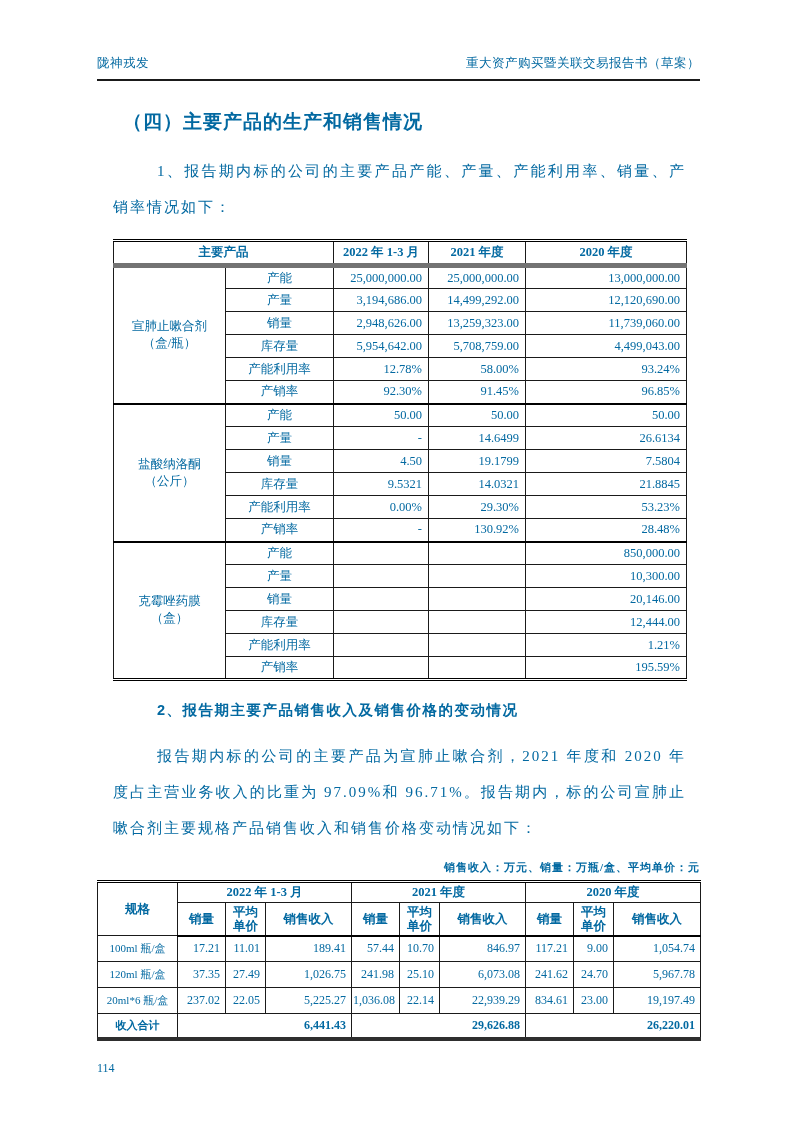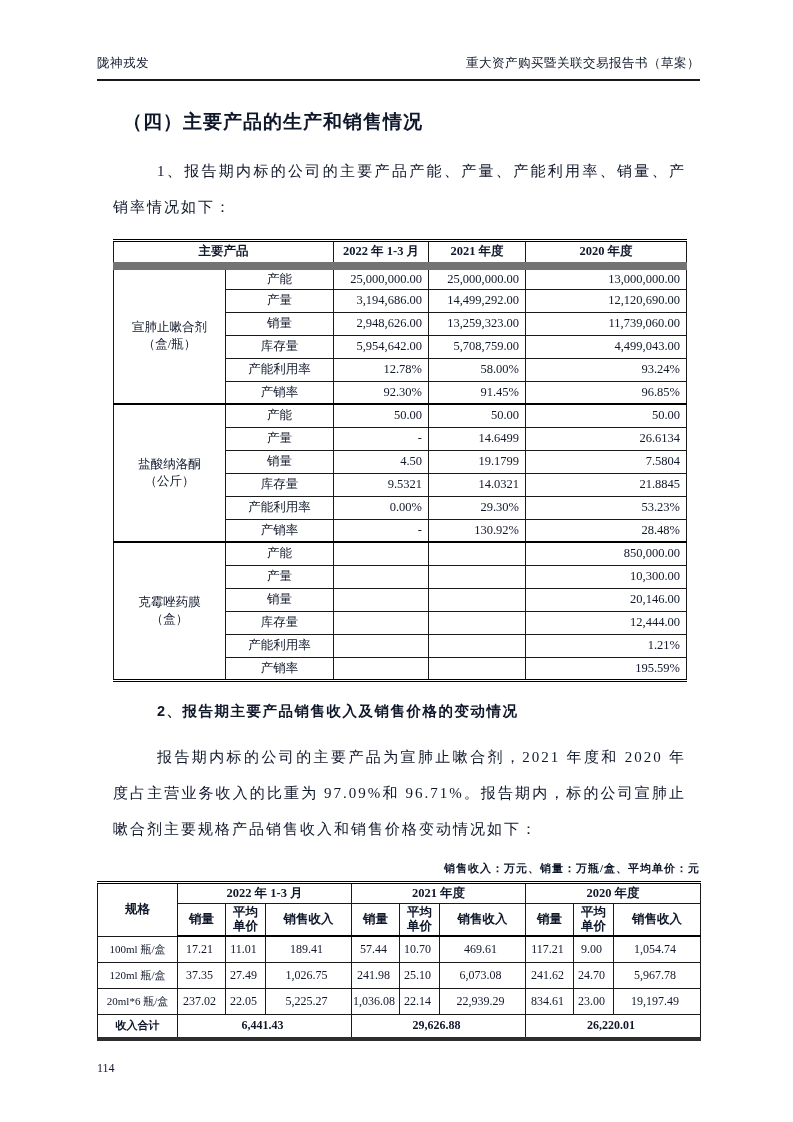--- a/index.html
+++ b/index.html
@@ -2,21 +2,21 @@
 <html><head>
 <meta charset="utf-8">
 <style>
   * { margin: 0; padding: 0; box-sizing: border-box; }
   html, body { background: #fff; }
   .page {
     position: relative;
     width: 793px; height: 1122px;
     margin: 0 auto;
     background: #fff;
-    color: #0f172a;
+    color: #0369a1;
     font-family: "Liberation Serif", "DejaVu Serif", serif;
     padding: 55px 93px 0 97px;
     overflow: hidden;
   }
   
   .doc-header {
     display: flex; justify-content: space-between; align-items: baseline;
     font-size: 12.5px; letter-spacing: .5px;
   }
   .header-rule { border: none; border-top: 2px solid #1a1a1a; margin-top: 7px; }
@@ -52,35 +52,35 @@
   table { border-collapse: collapse; table-layout: fixed; }
   th, td { border: 1px solid #1a1a1a; font-size: 12.5px; overflow: hidden; }
   th { font-weight: bold; text-align: center; }
   td.num { text-align: right; padding-right: 6px; }
   td.ctr, th { padding: 1px 2px; }
 
   
   .t1 { margin: 14px 0 0 16px; width: 573px;
         border-top: 3px double #000; border-bottom: 3px double #000; }
   .t1 th { height: 25px; }
-  .t1 tr.hdr th { border-bottom: 8px solid #737373; }
+  .t1 tr.hdr th { border-bottom: 5px solid #737373; }
   .t1 td { height: 23px; }
   .t1 td.ctr { text-align: center; }
   .t1 tr.group-start td { border-top: 2px solid #000; }
   .t1 .prod-name { line-height: 17px; }
 
   
   .t2 { margin: 0; width: 603px;
         border-top: 3px double #000; border-bottom: 4px solid #2e2e2e; }
   .t2 th { font-size: 12.5px; }
   .t2 tr.years th { height: 21px; }
   .t2 tr.subs th { height: 33px; border-bottom: 2px solid #000; line-height: 14px; word-break: break-all; }
   .t2 td { height: 26px; font-size: 12px; }
   .t2 td.ctr { text-align: center; font-size: 11px; }
-  .t2 td.num { padding-right: 5px; padding-left: 1px; text-align: center; }
+  .t2 td.num { padding-right: 5px; padding-left: 1px; }
   .t2 tr.total td { font-weight: bold; height: 25px; }
 
   .page-number { margin-top: 20px; text-align: left; font-size: 12px; }
 </style>
 </head>
 <body>
 
 <div class="page">
 
   <div class="doc-header">
@@ -272,21 +272,21 @@
       <th>平均单价</th>
       <th>销售收入</th>
     </tr>
     <tr>
       <td class="ctr">100ml 瓶/盒</td>
       <td class="num">17.21</td>
       <td class="num">11.01</td>
       <td class="num">189.41</td>
       <td class="num">57.44</td>
       <td class="num">10.70</td>
-      <td class="num">469.61</td>
+      <td class="num">846.97</td>
       <td class="num">117.21</td>
       <td class="num">9.00</td>
       <td class="num">1,054.74</td>
     </tr>
     <tr>
       <td class="ctr">120ml 瓶/盒</td>
       <td class="num">37.35</td>
       <td class="num">27.49</td>
       <td class="num">1,026.75</td>
       <td class="num">241.98</td>

